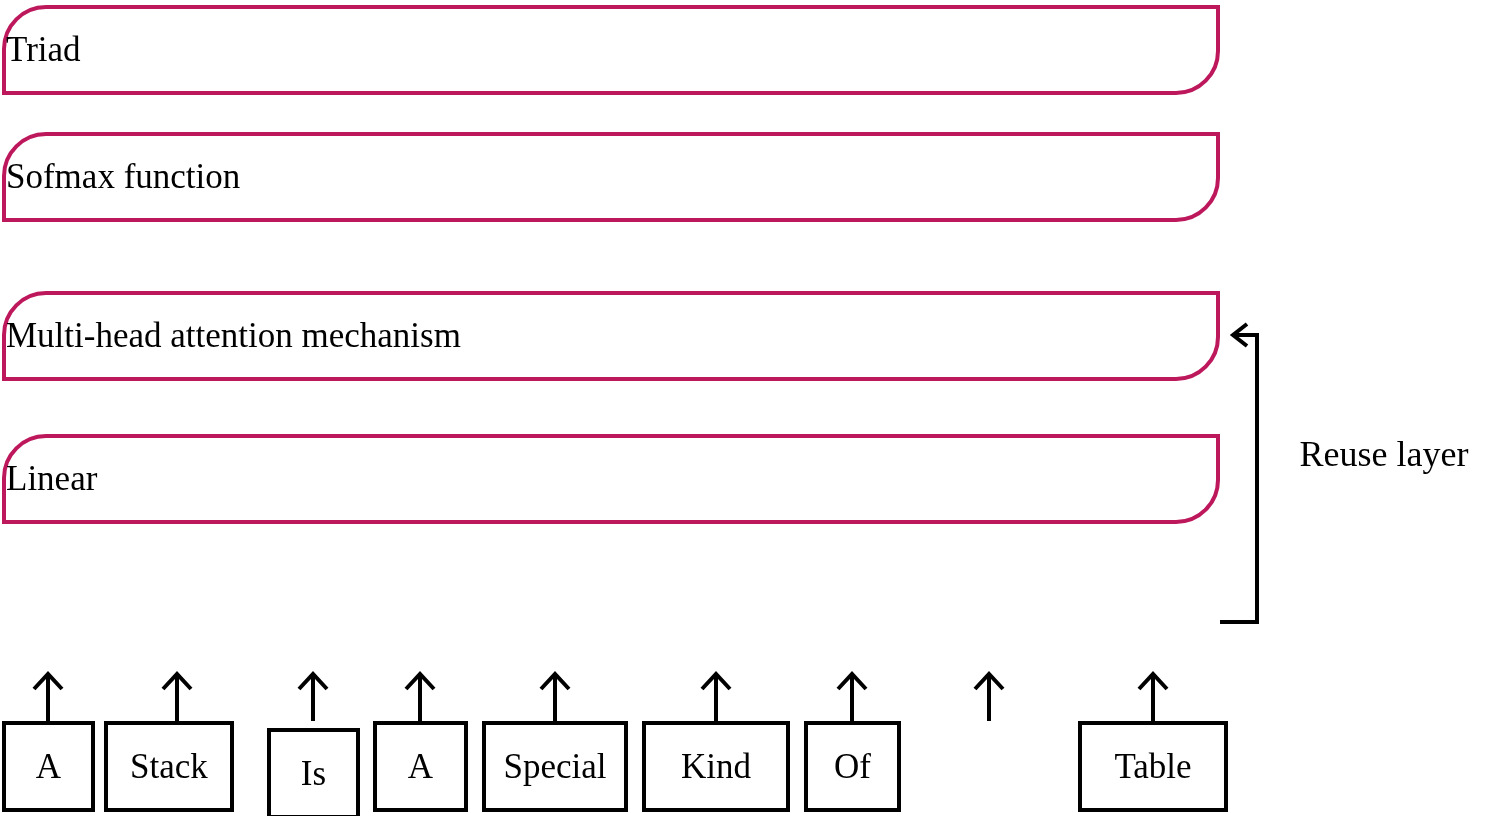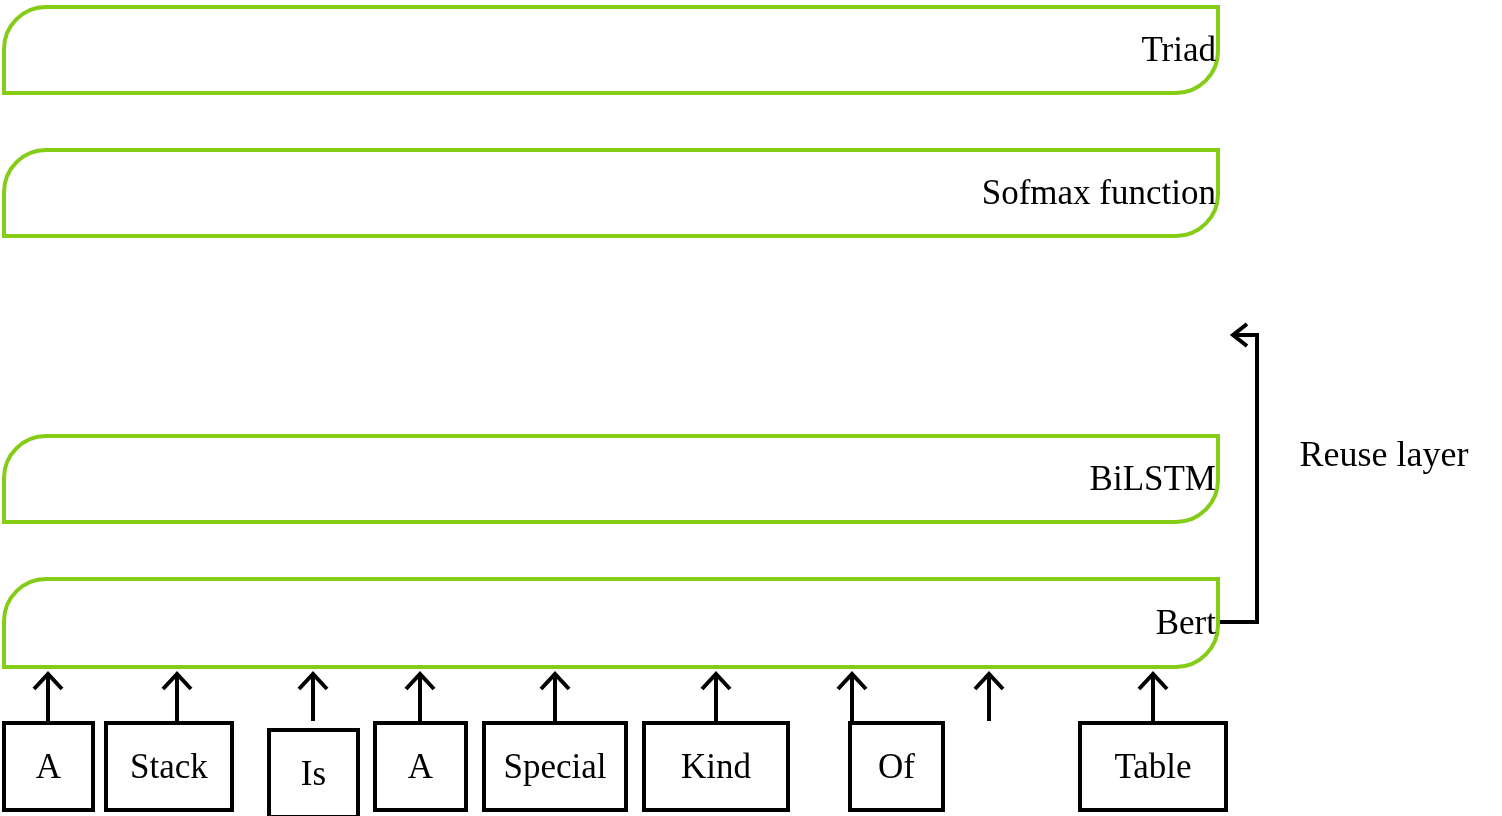--- a/index.html
+++ b/index.html
@@ -16,30 +16,30 @@
     color: #000000;
     overflow: hidden;
   }
   
   .layer-box {
     position: absolute;
     left: 2px;
     width: 1218px;
     height: 90px;
     box-sizing: border-box;
-    border: 4px solid #84cc16;
+    border: 4px solid #be185d;
     border-radius: 44px 0 44px 0;
     background: #ffffff;
     display: flex;
     align-items: center;
-    justify-content: flex-end;
+    justify-content: flex-start;
     font-size: 35px;
   }
   .layer-triad    { top: 5px; }
-  .layer-softmax  { top: 148px; }
+  .layer-softmax  { top: 132px; }
   .layer-multihead{ top: 291px; }
   .layer-bilstm   { top: 434px; }
   .layer-bert     { top: 577px; height: 92px; }
 
   
   .token {
     position: absolute;
     top: 721px;
     height: 91px;
     box-sizing: border-box;
@@ -49,21 +49,21 @@
     align-items: center;
     justify-content: center;
     font-size: 35px;
   }
   .tk-0 { left: 2px;    width: 93px;  }
   .tk-1 { left: 104px;  width: 130px; }
   .tk-2 { left: 267px;  width: 93px; margin-top: 7px;  }
   .tk-3 { left: 373px;  width: 95px;  }
   .tk-4 { left: 482px;  width: 146px; }
   .tk-5 { left: 642px;  width: 148px; }
-  .tk-6 { left: 848px;  width: 97px;  }
+  .tk-6 { left: 804px;  width: 97px;  }
   .tk-7 { left: 915px;  width: 148px; }
   .tk-8 { left: 1078px; width: 150px; }
 
   
   .input-arrow {
     position: absolute;
     top: 671px;
     width: 36px;
     height: 50px;
   }
@@ -103,25 +103,25 @@
 <body>
 
 <div class="canvas">
 
   <div class="layer-box layer-triad">
     <span>Triad</span>
   </div>
   <div class="layer-box layer-softmax">
     <span>Sofmax function</span>
   </div>
+  <div class="layer-box layer-multihead">
+    <span>Multi-head attention mechanism</span>
+  </div>
   <div class="layer-box layer-bilstm">
-    <span>BiLSTM</span>
-  </div>
-  <div class="layer-box layer-bert">
-    <span>Bert</span>
+    <span>Linear</span>
   </div>
 
   <svg class="feedback-arrow" width="64" height="316" viewBox="0 0 64 316">
     <path d="M4,304 H41 V17 H20" fill="none" stroke="#000000" stroke-width="4"></path>
     <path d="M31,6 L17,17 L31,28" fill="none" stroke="#000000" stroke-width="4"></path>
   </svg>
 
   <div class="annotation">
     <div>Reuse layer</div>
   </div>

